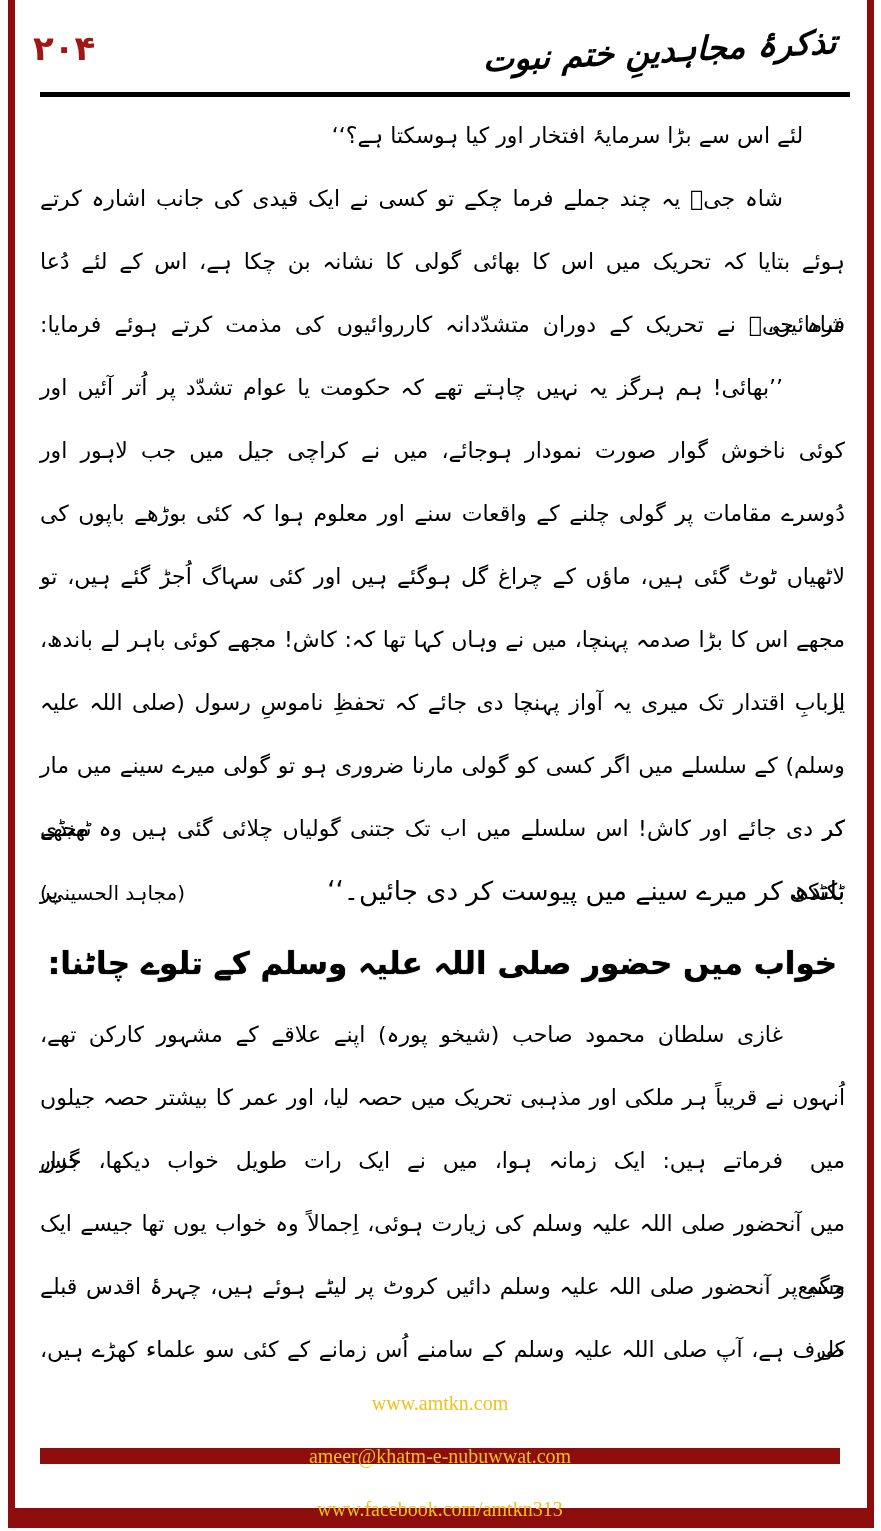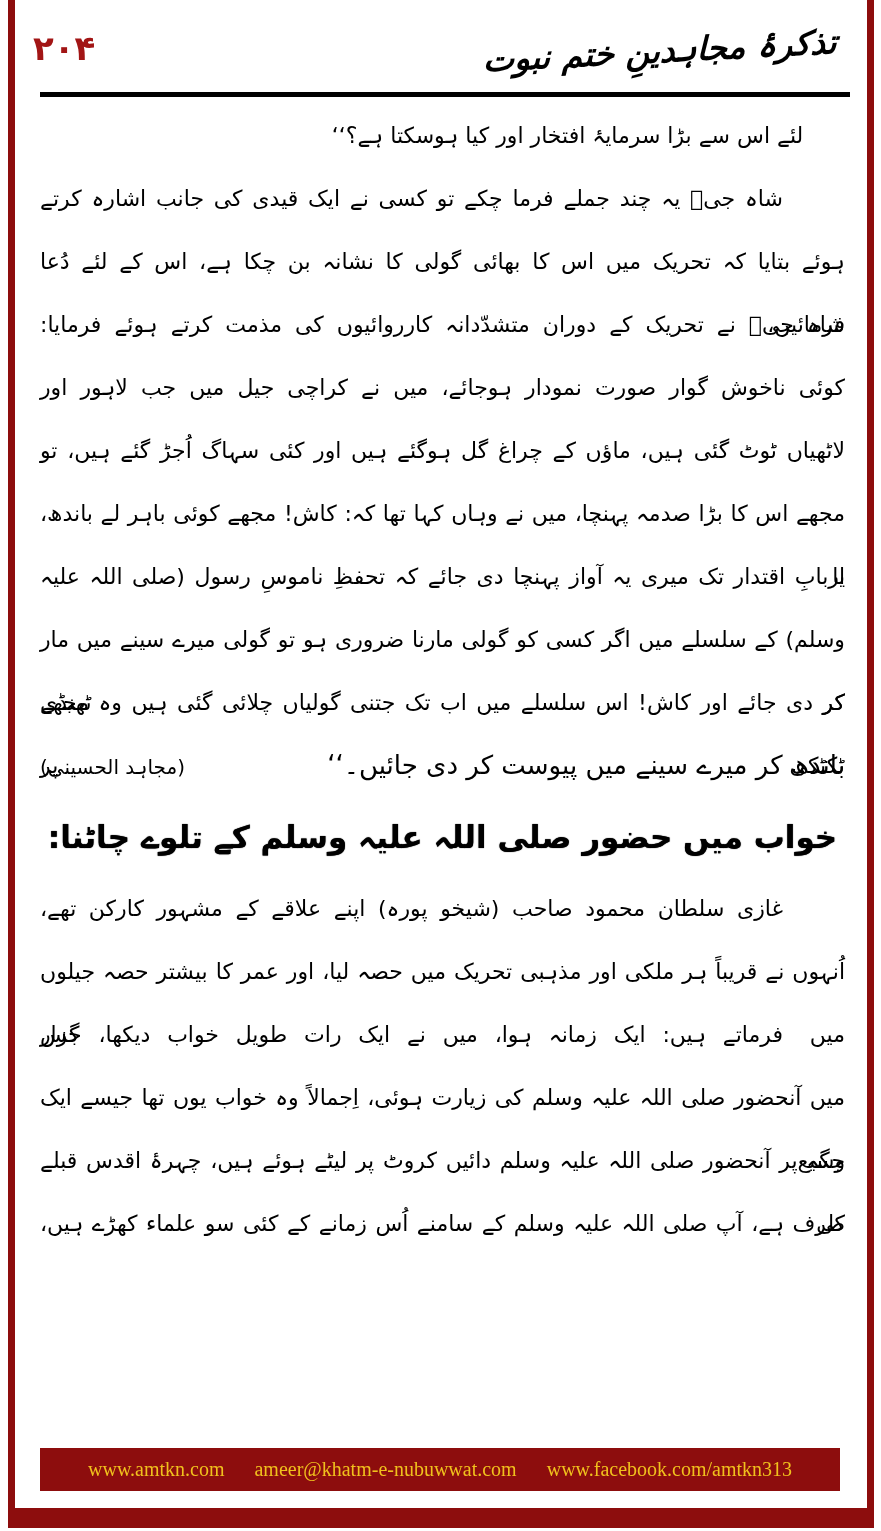--- a/index.html
+++ b/index.html
@@ -43,23 +43,23 @@
   }
   .quote-close-row .quote-end{ font-size:26px; }
   .quote-close-row .attribution{ font-size:20px; }
   .section-heading{
     font-size:31px; font-weight:bold; text-align:center; text-align-last:center;
     line-height:80px; height:80px; text-shadow:0 0 1px #000;
   }
 
   
   .footer-bar{
-    position:absolute; left:40px; top:1448px; width:800px; height:43px;
+    position:absolute; left:40px; top:1448px; width:800px; height:16px;
     display:flex; align-items:center; justify-content:center; gap:30px;
-    font-family:"Liberation Serif", serif; font-size:20px;
+    font-family:"Liberation Serif", serif; font-size:20px;flex-direction:column;
   }
   .footer-bar span{ white-space:nowrap; }
 </style>
 </head>
 <body>
 
 <div class="page">
 
   <div class="edge-left maroon-bg" style="background: rgb(141, 13, 13);"></div>
   <div class="edge-right maroon-bg" style="background: rgb(141, 13, 13);"></div>
@@ -67,21 +67,23 @@
 
   <div class="page-number red-fg" style="color: rgb(162, 21, 21);">۲۰۴</div>
   <div class="calligraphy-title">تذکرۂ مجاہدینِ ختم نبوت</div>
   <div class="header-rule"></div>
 
   <div class="body-text">
     <div class="line centered">لئے اس سے بڑا سرمایۂ افتخار اور کیا ہوسکتا ہے؟‘‘</div>
     <div class="line first">شاہ جیؒ یہ چند جملے فرما چکے تو کسی نے ایک قیدی کی جانب اشارہ کرتے</div>
     <div class="line">ہوئے بتایا کہ تحریک میں اس کا بھائی گولی کا نشانہ بن چکا ہے، اس کے لئے دُعا فرمائیں،</div>
     <div class="line">شاہ جیؒ نے تحریک کے دوران متشدّدانہ کارروائیوں کی مذمت کرتے ہوئے فرمایا:</div>
+    <div class="line first">’’بھائی! ہم ہرگز یہ نہیں چاہتے تھے کہ حکومت یا عوام تشدّد پر اُتر آئیں اور</div>
     <div class="line">کوئی ناخوش گوار صورت نمودار ہوجائے، میں نے کراچی جیل میں جب لاہور اور</div>
+    <div class="line">دُوسرے مقامات پر گولی چلنے کے واقعات سنے اور معلوم ہوا کہ کئی بوڑھے باپوں کی</div>
     <div class="line">لاٹھیاں ٹوٹ گئی ہیں، ماؤں کے چراغ گل ہوگئے ہیں اور کئی سہاگ اُجڑ گئے ہیں، تو</div>
     <div class="line">مجھے اس کا بڑا صدمہ پہنچا، میں نے وہاں کہا تھا کہ: کاش! مجھے کوئی باہر لے باندھ، یا</div>
     <div class="line">اربابِ اقتدار تک میری یہ آواز پہنچا دی جائے کہ تحفظِ ناموسِ رسول (صلی اللہ علیہ</div>
     <div class="line">وسلم) کے سلسلے میں اگر کسی کو گولی مارنا ضروری ہو تو گولی میرے سینے میں مار کر ٹھنڈی</div>
     <div class="line">کر دی جائے اور کاش! اس سلسلے میں اب تک جتنی گولیاں چلائی گئی ہیں وہ مجھے ٹکٹکی پر</div>
 
     <div class="quote-close-row">
       <span class="quote-end">باندھ کر میرے سینے میں پیوست کر دی جائیں۔‘‘</span>
       <span class="attribution">(مجاہد الحسینی)</span>
     </div>

